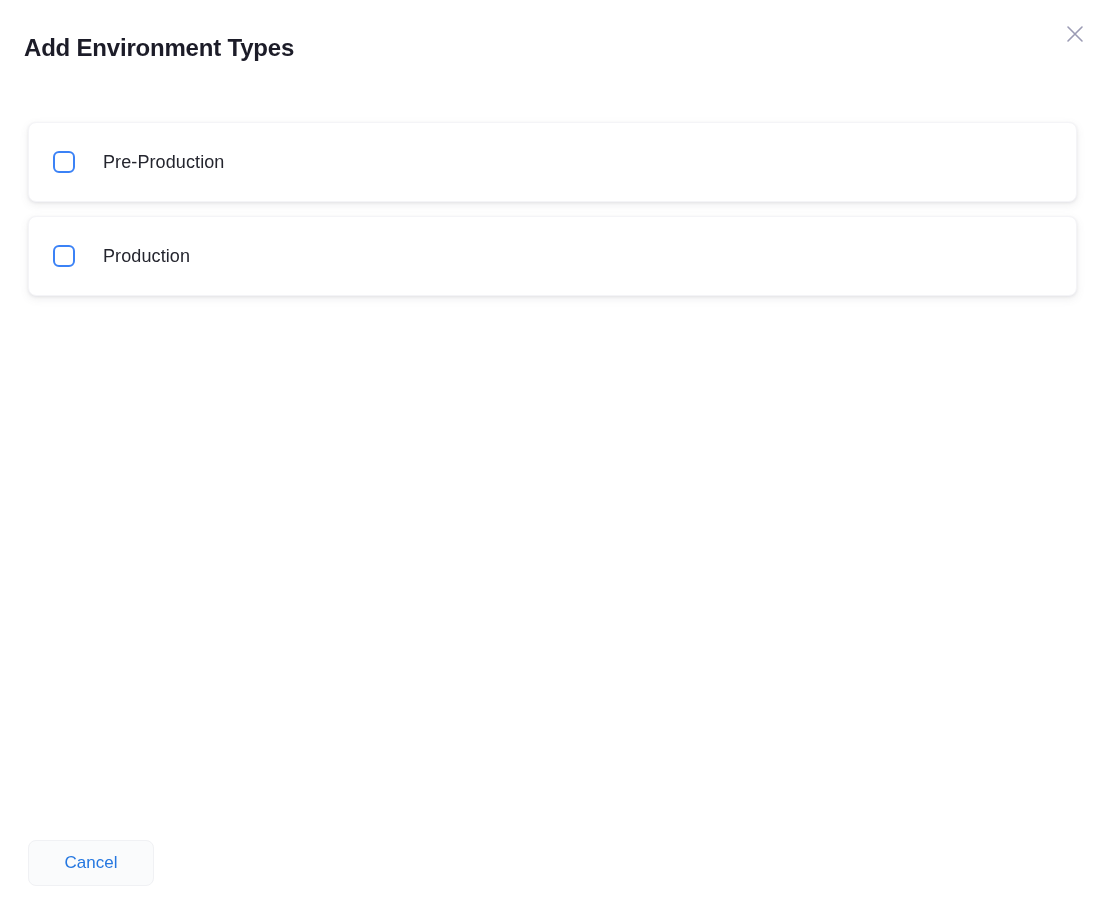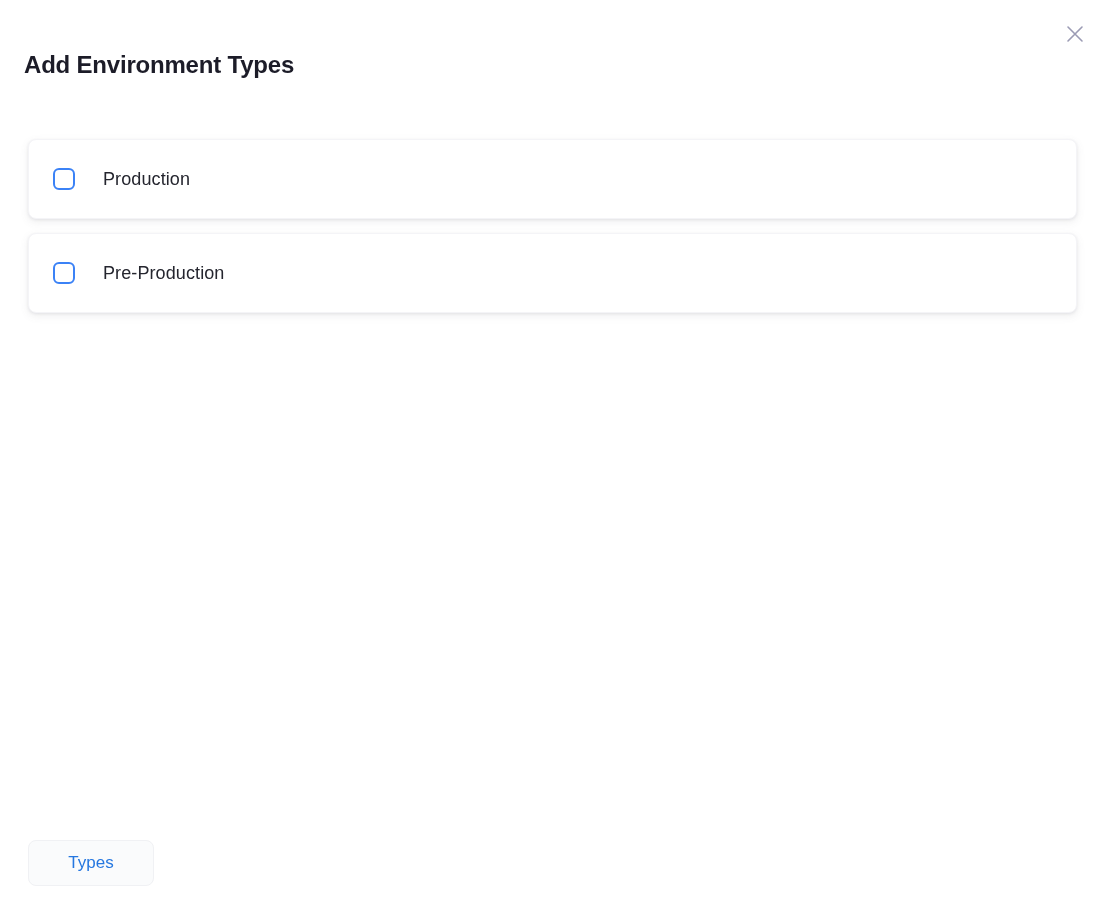--- a/index.html
+++ b/index.html
@@ -13,21 +13,21 @@
   * { box-sizing: border-box; margin: 0; padding: 0; }
   html, body { background: #ffffff; }
   body {
     width: 1112px;
     height: 920px;
     position: relative;
     font-family: "Liberation Sans", "DejaVu Sans", sans-serif;
     overflow: hidden;
   }
   .dialog-header {
-    padding: 50px 24px 0 24px;
+    padding: 33px 24px 0 24px;
     position: relative;
   }
   .dialog-title {
     font-size: 24px;
     font-weight: 700;
     color: var(--text-dark);
     letter-spacing: -0.2px;
     line-height: 29px;
   }
   .close-btn {
@@ -121,23 +121,23 @@
       <svg width="24" height="24" viewBox="0 0 24 24" fill="none">
         <path d="M5 5 L19 19 M19 5 L5 19" stroke="#9b9bb4" stroke-width="1.6" stroke-linecap="round"></path>
       </svg>
     </span>
   </button>
 </div>
 
 <div class="env-list">
   <div class="env-card">
     <span class="checkbox" role="checkbox" aria-checked="false"></span>
-    <span class="env-label">Production</span>
+    <span class="env-label">Pre-Production</span>
   </div>
   <div class="env-card">
     <span class="checkbox" role="checkbox" aria-checked="false"></span>
-    <span class="env-label">Pre-Production</span>
+    <span class="env-label">Production</span>
   </div>
 </div>
 
 <div class="dialog-footer">
-  <button class="btn-cancel">Types</button>
+  <button class="btn-cancel">Cancel</button>
 </div>
 
 </body></html>

